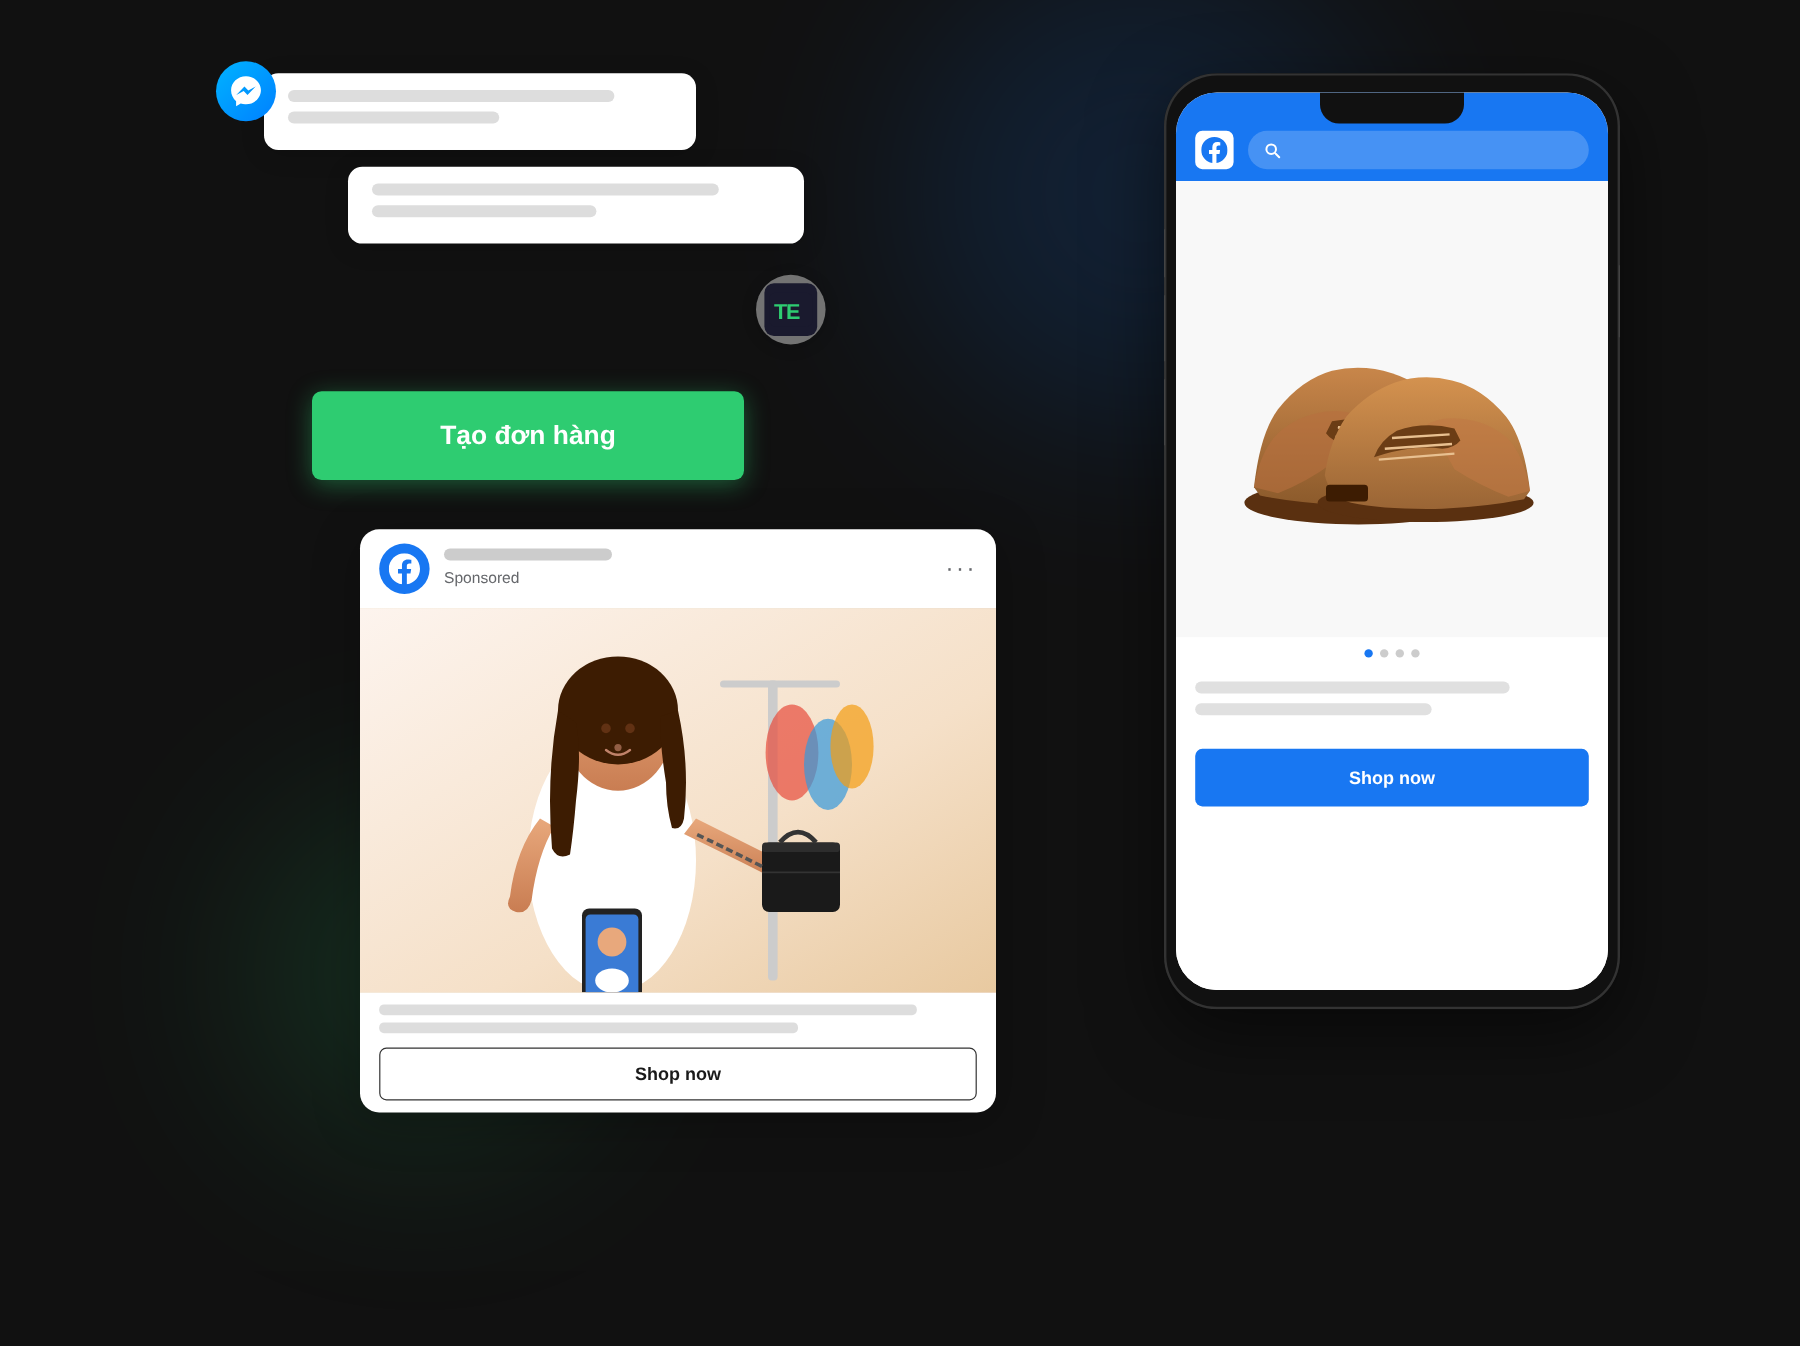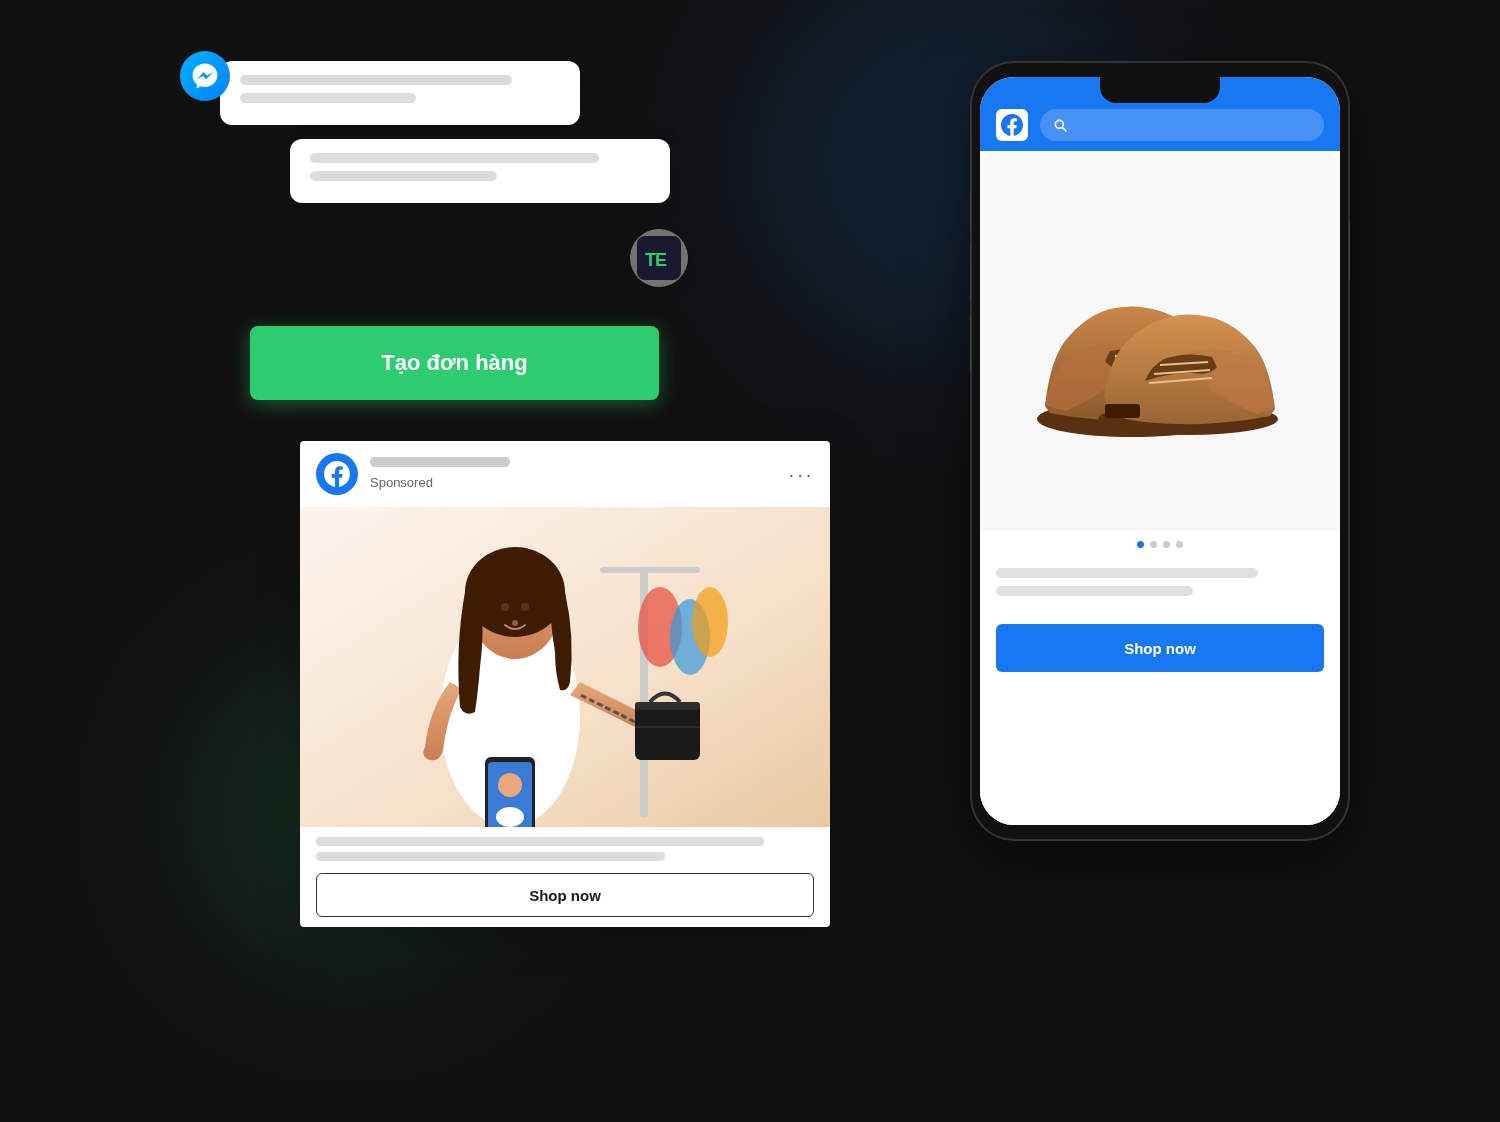--- a/index.html
+++ b/index.html
@@ -110,22 +110,22 @@
       font-weight: 900;
       font-size: 16px;
       color: #00d084;
       letter-spacing: -1px;
     }
 
     
     .cta-button {
       position: absolute;
       top: 265px;
-      left: 100px;
-      width: 409px;
+      left: 110px;
+      width: 360px;
       height: 74px;
       background: #2ecc71;
       border-radius: 8px;
       display: flex;
       align-items: center;
       justify-content: center;
       box-shadow: 0 4px 20px rgba(46,204,113,0.4);
       cursor: pointer;
     }
 
@@ -135,21 +135,21 @@
       font-weight: 600;
     }
 
     
     .fb-ad-card {
       position: absolute;
       top: 380px;
       left: 150px;
       width: 530px;
       background: white;
-      border-radius: 4px;
+      border-radius: 16px;
       box-shadow: 0 8px 40px rgba(0,0,0,0.25);
       overflow: hidden;
     }
 
     .fb-ad-header {
       display: flex;
       align-items: center;
       padding: 12px 16px;
       gap: 12px;
     }

